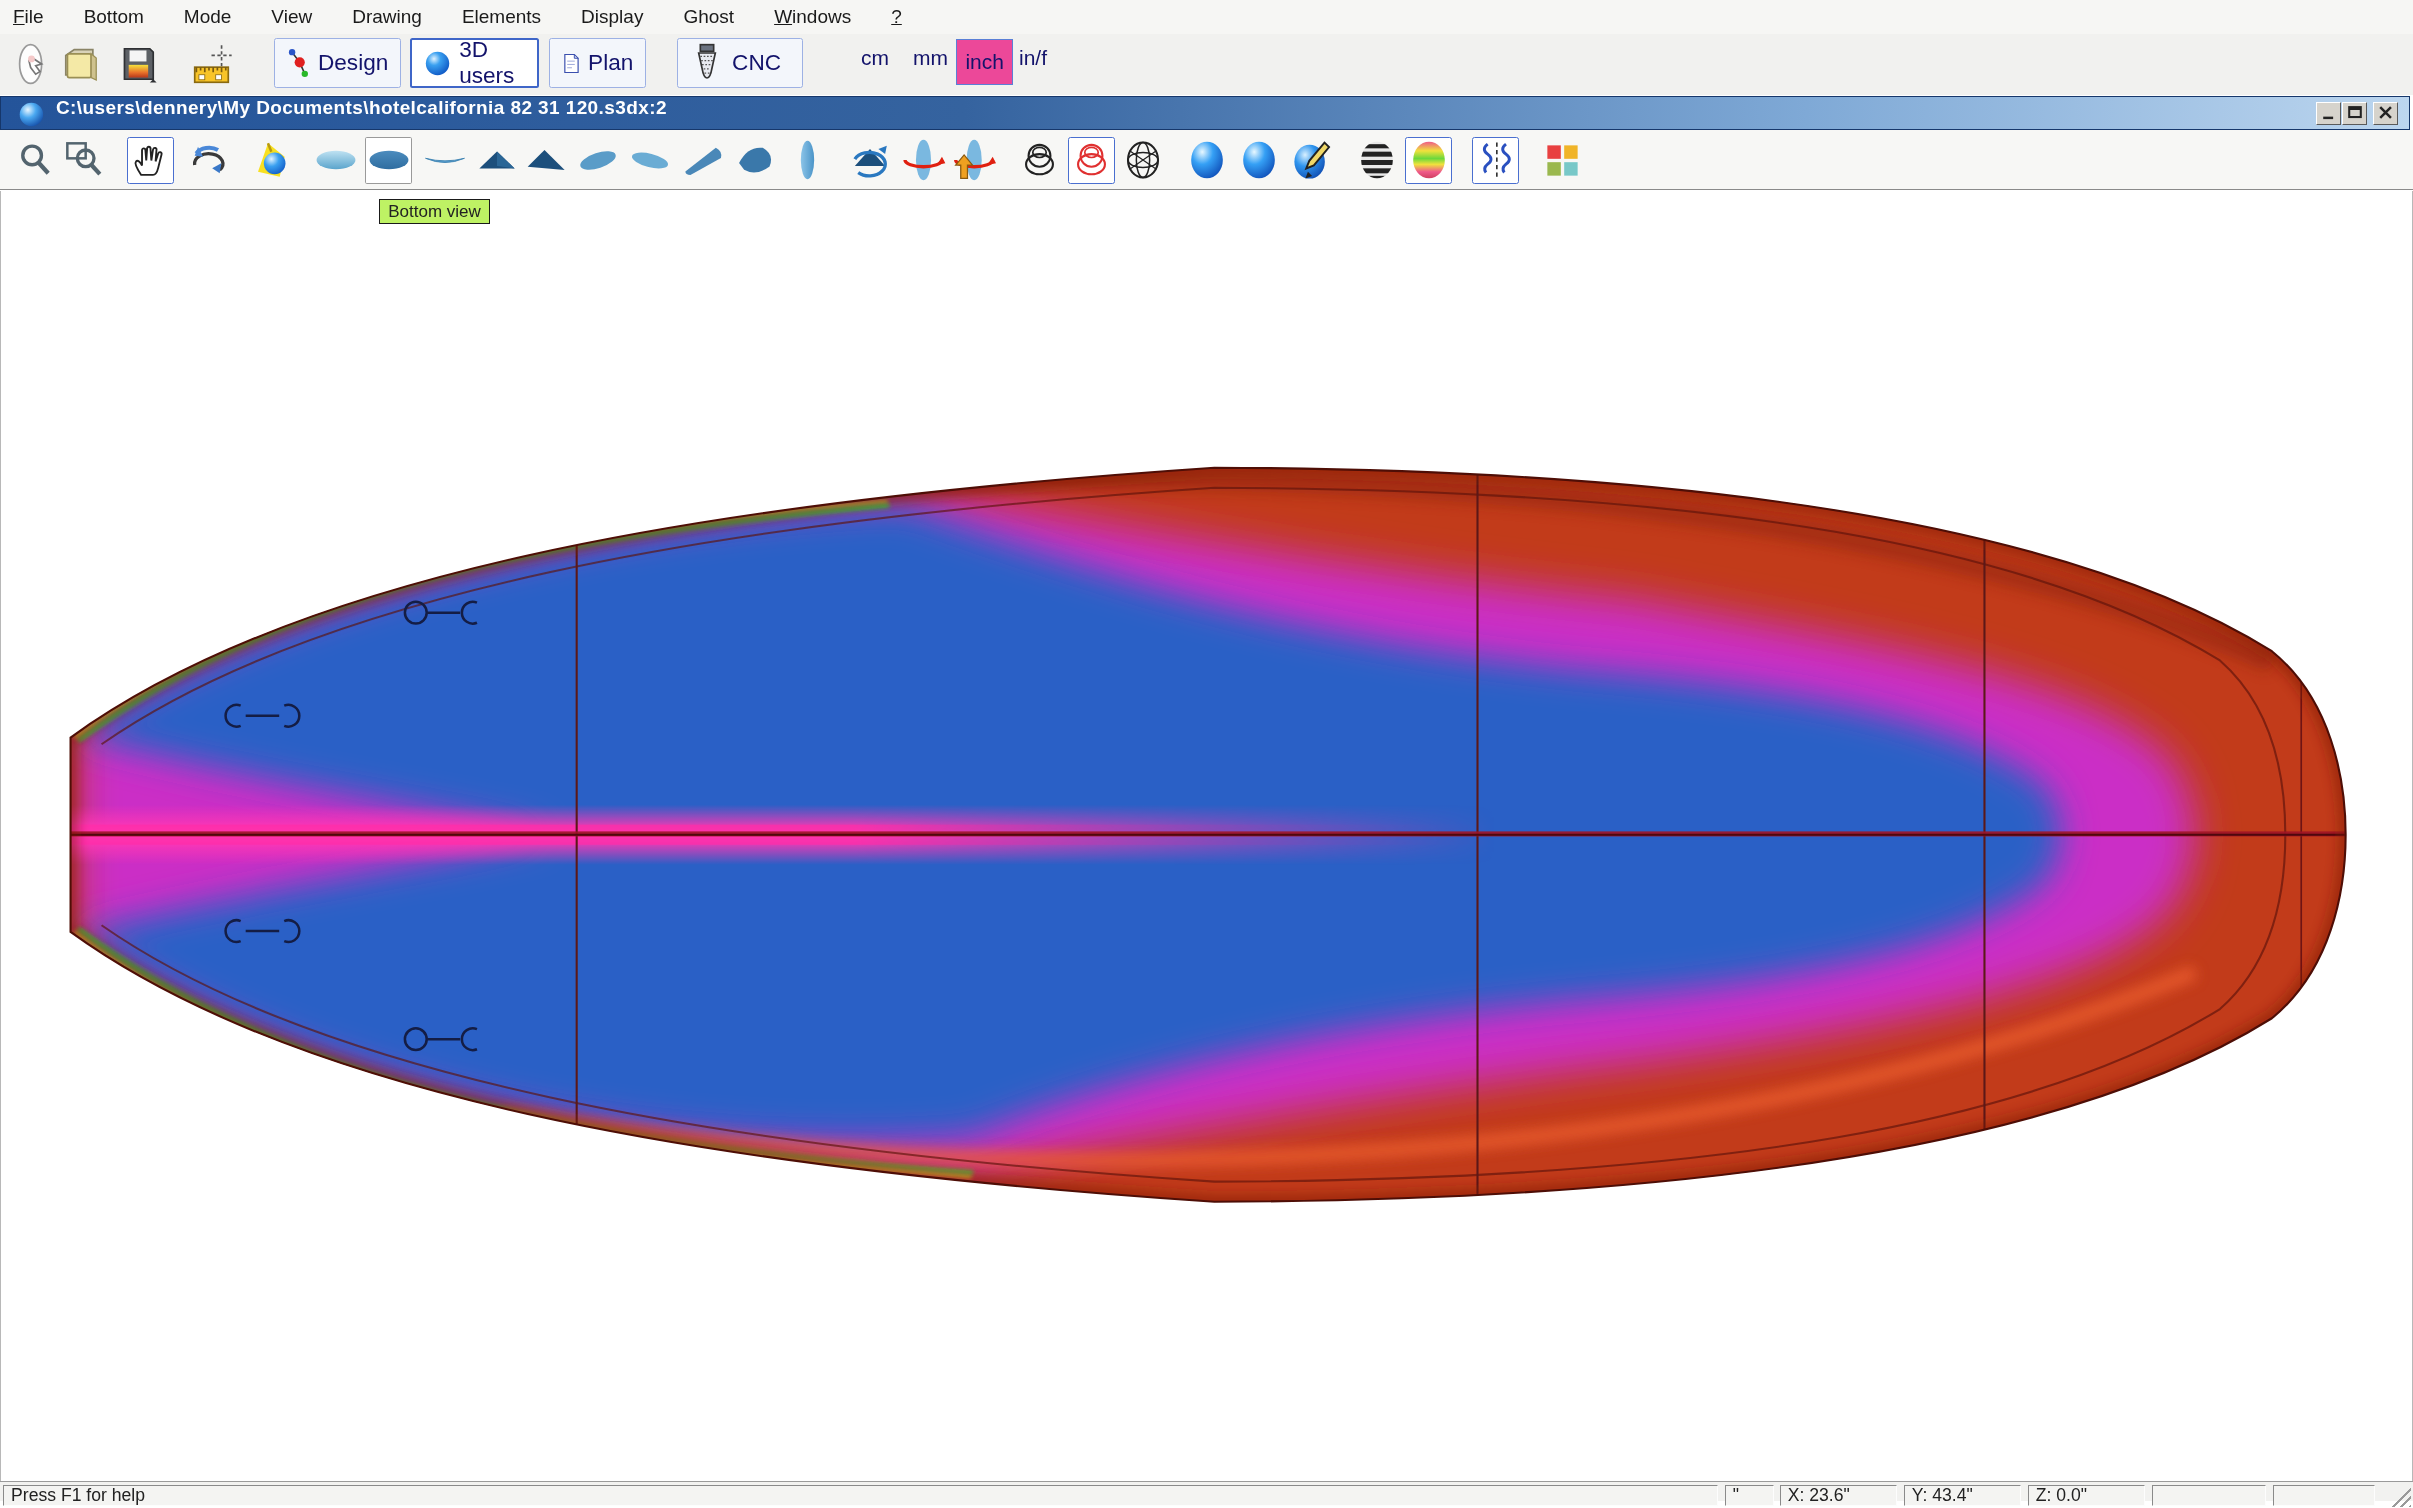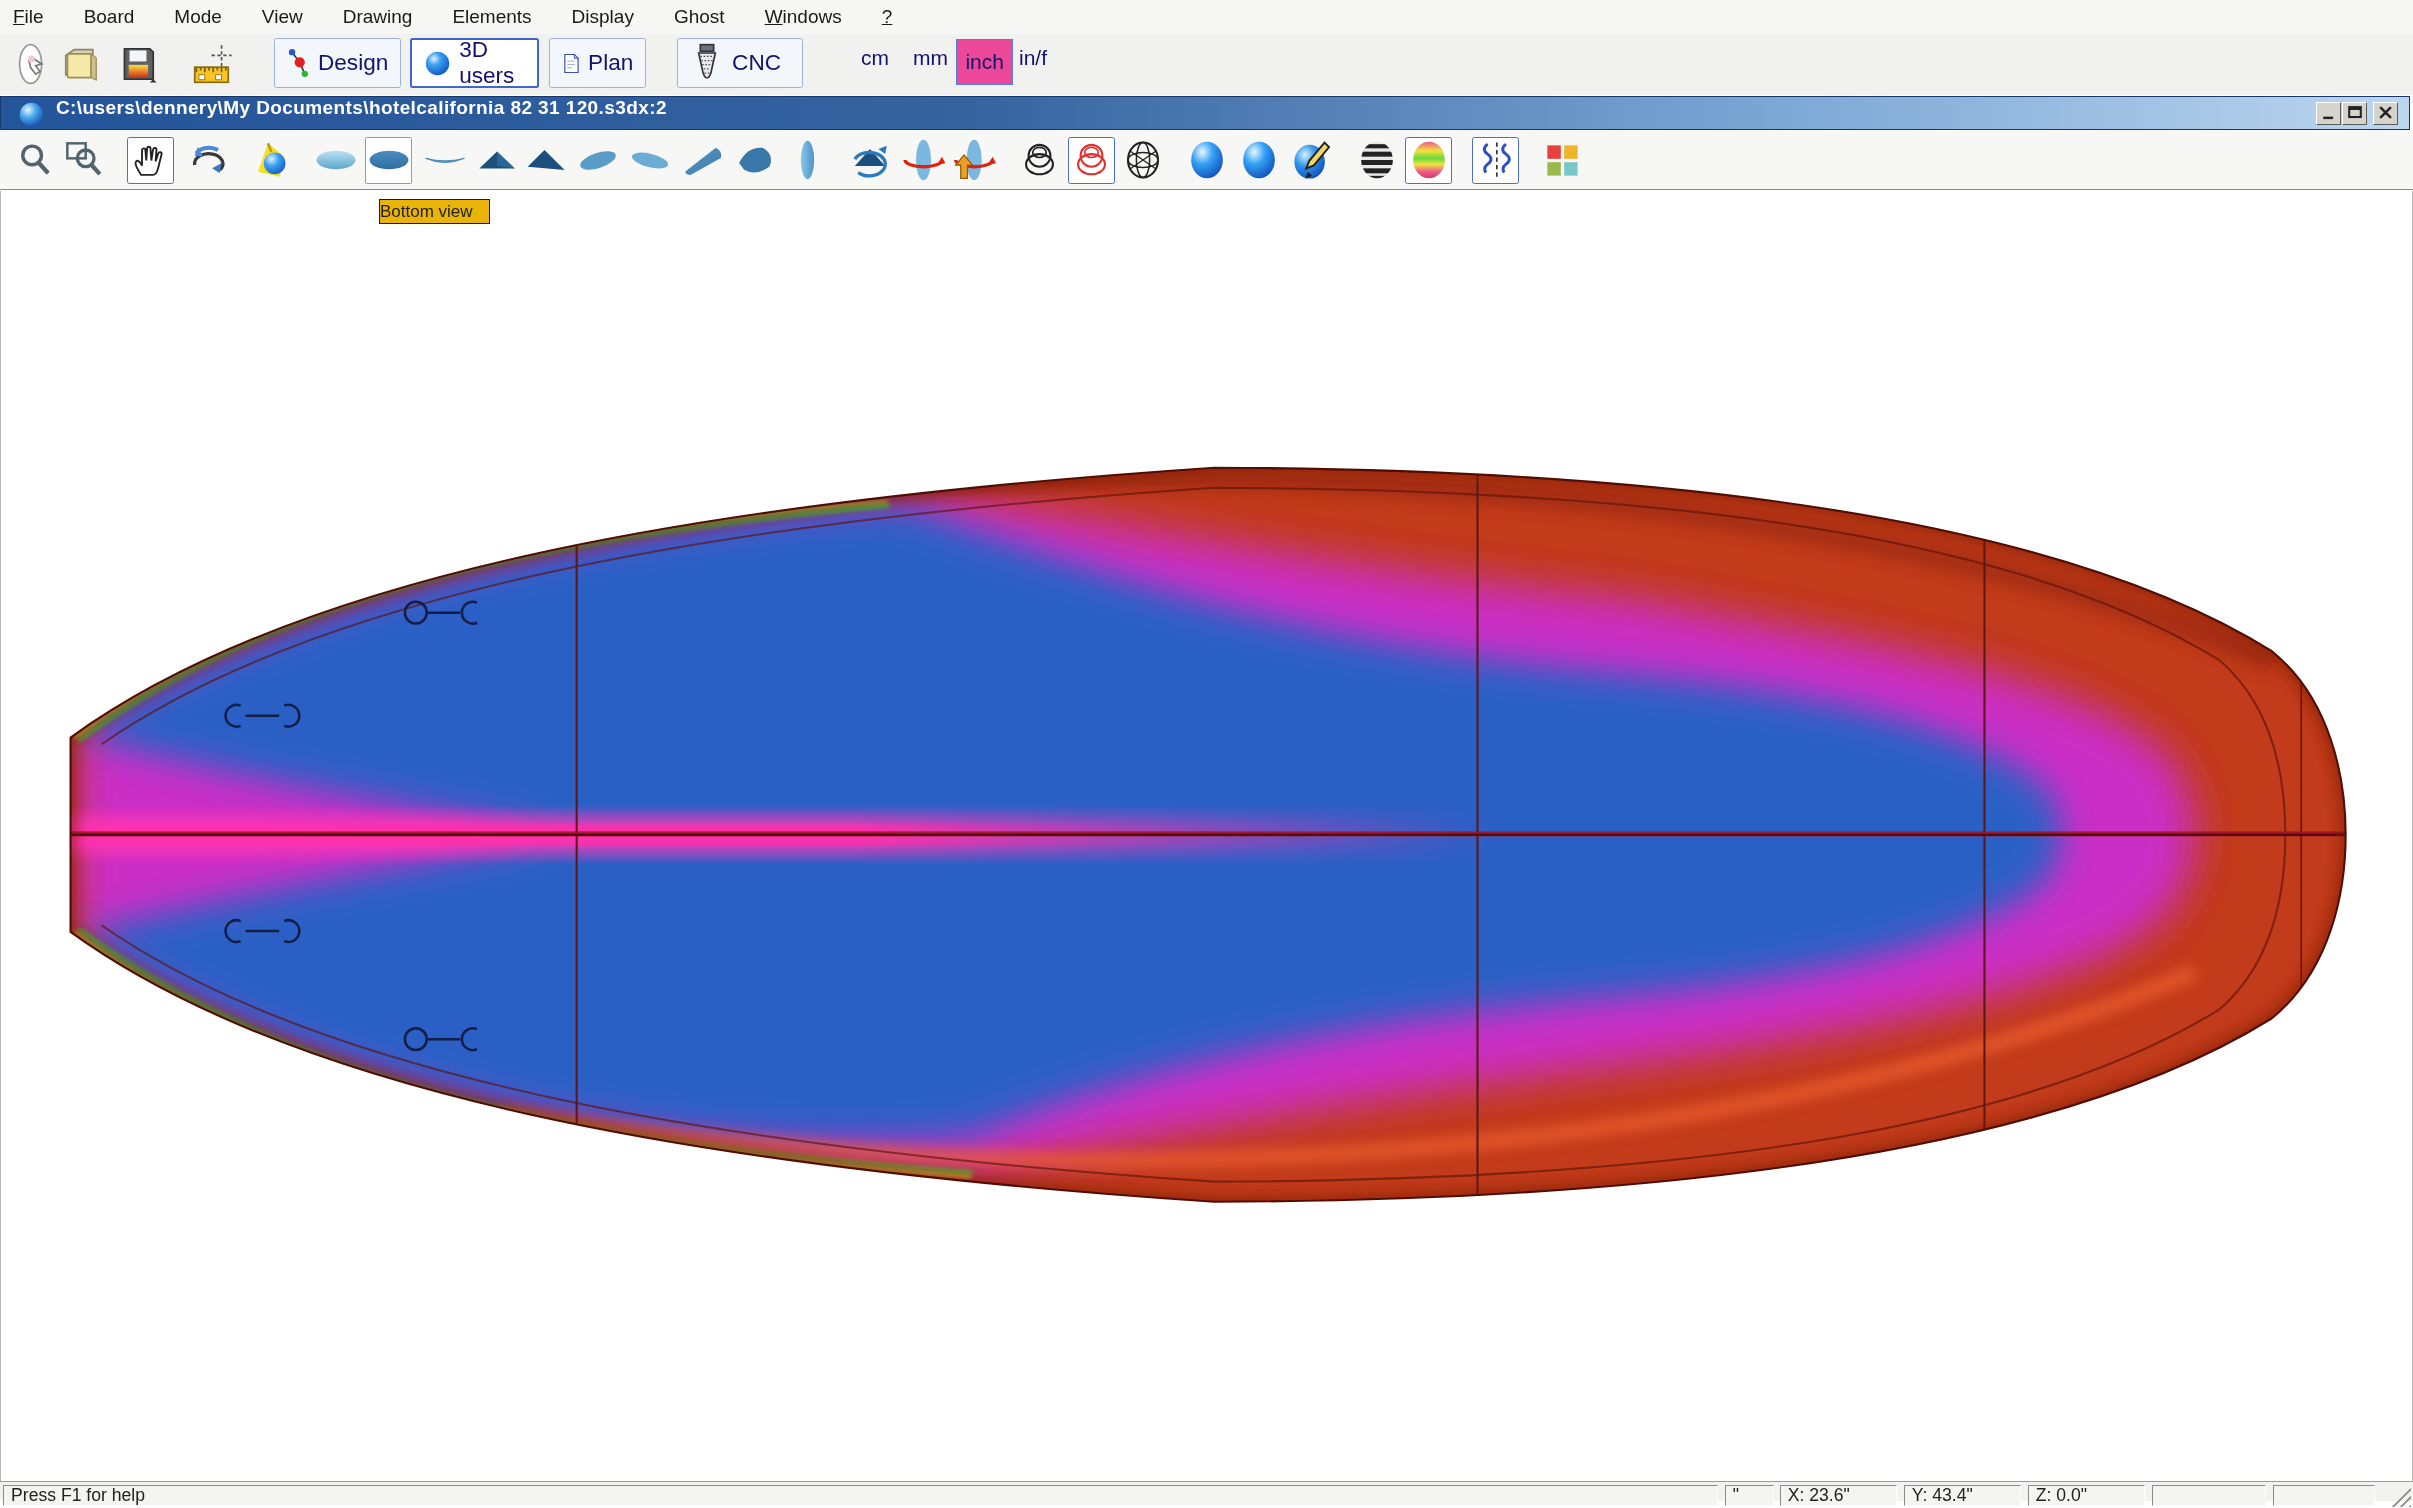--- a/index.html
+++ b/index.html
@@ -34,41 +34,41 @@
   #toolbar2{position:absolute;left:0;top:130px;width:2413px;height:59px;background:#f7f7f5;
             border-bottom:1.7px solid #8a8a8a;}
   .v2{position:absolute;top:6.7px;width:47px;height:47px;display:flex;align-items:center;justify-content:center;}
   .v2.activeblue{border:1.7px solid #4a6fd0;border-radius:2.5px;background:#fff;box-sizing:border-box;}
   .v2.activegray{border:1.7px solid #9a9a9a;border-radius:1.7px;background:#fff;box-sizing:border-box;}
   
   #view{position:absolute;left:0;top:191px;width:2413px;height:1290px;background:#ffffff;
         border-left:1.7px solid #b8b8b8;border-right:1.7px solid #b8b8b8;box-sizing:border-box;}
   #boardsvg{position:absolute;left:0;top:0;}
   
-  #tooltip{position:absolute;left:379px;top:199px;width:111px;height:25px;background:#eab308;
-           border:0.8px solid #1a1a1a;box-sizing:border-box;display:flex;align-items:center;
+  #tooltip{position:absolute;left:379px;top:199px;width:111px;height:25px;background:#bef264;
+           border:0.8px solid #1a1a1a;box-sizing:border-box;display:flex;align-items:center;justify-content:center;
            font-size:17px;color:#222;z-index:5;}
   
   #statusbar{position:absolute;left:0;top:1481px;width:2413px;height:20px;background:#f2f2f0;
              border-top:1.7px solid #9a9a9a;box-sizing:border-box;}
   .sbox{position:absolute;top:3.4px;height:21px;border-top:1.3px solid #8a8a8a;border-left:1.3px solid #8a8a8a;
         border-right:1.3px solid #fdfdfd;border-bottom:1.3px solid #fdfdfd;box-sizing:border-box;
         font-size:17.6px;color:#222;display:flex;align-items:center;padding:0 6.7px;background:#f4f4f2;}
   #grip{position:absolute;right:1.7px;top:5px;width:22px;height:20px;
         background:repeating-linear-gradient(135deg,transparent 0 4.2px,#9a9a9a 4.2px 5.9px);
         clip-path:polygon(100% 0,100% 100%,0 100%);}
 </style>
 </head>
 <body>
 
 <div id="root">
 
   <div id="menubar">
     <div class="mi"><span class="u">F</span><span>ile</span></div>
-    <div class="mi"><span class="u"></span><span>Board</span></div>
+    <div class="mi"><span class="u"></span><span>Bottom</span></div>
     <div class="mi"><span class="u"></span><span>Mode</span></div>
     <div class="mi"><span class="u"></span><span>View</span></div>
     <div class="mi"><span class="u"></span><span>Drawing</span></div>
     <div class="mi"><span class="u"></span><span>Elements</span></div>
     <div class="mi"><span class="u"></span><span>Display</span></div>
     <div class="mi"><span class="u"></span><span>Ghost</span></div>
     <div class="mi"><span class="u">W</span><span>indows</span></div>
     <div class="mi"><span class="u">?</span><span></span></div>
   </div>
 

